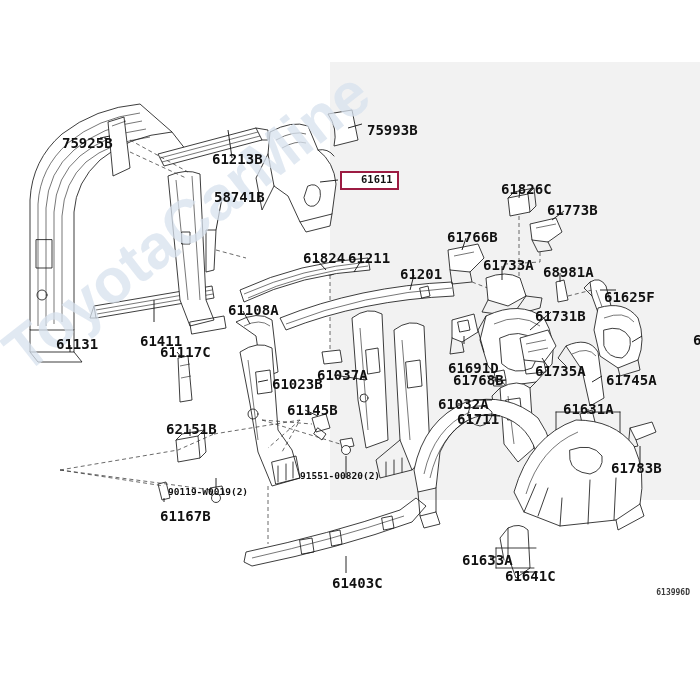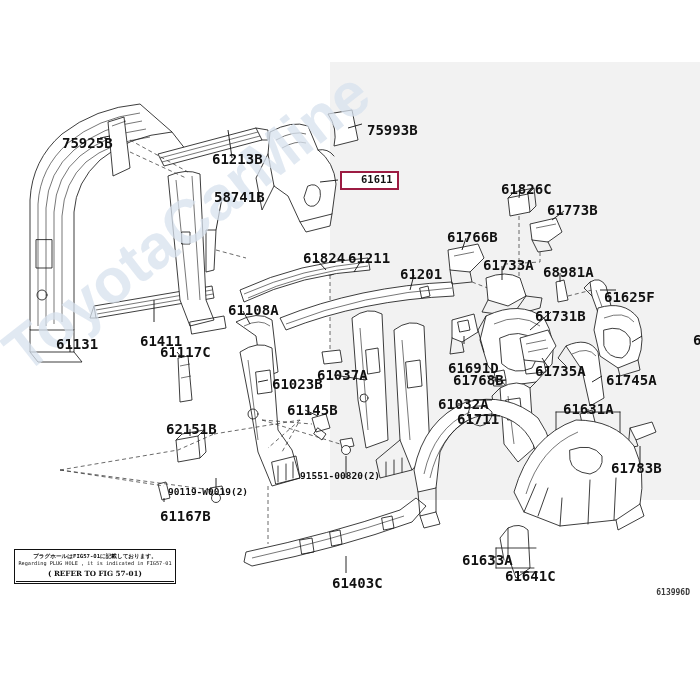--- a/index.html
+++ b/index.html
@@ -375,22 +375,16 @@
       <div class="lbl" style="left: 166px; top: 422px;">62151B</div>
       <div class="lbl" style="left: 611px; top: 461px;">61783B</div>
       <div class="lbl sm" style="left: 300px; top: 471px;">91551-00820(2)</div>
       <div class="lbl sm" style="left: 168px; top: 487px;">90119-W0019(2)</div>
       <div class="lbl" style="left: 160px; top: 509px;">61167B</div>
       <div class="lbl" style="left: 462px; top: 553px;">61633A</div>
       <div class="lbl" style="left: 505px; top: 569px;">61641C</div>
       <div class="lbl" style="left: 332px; top: 576px;">61403C</div>
     </div>
 
-  <div id="notebox">
-    <div class="n1">プラグホールはFIG57-01に記載しております。</div>
-    <div class="n2">Regarding PLUG HOLE , it is indicated in FIG57-01</div>
-    <div class="n3">( REFER TO FIG 57-01)</div>
-    <div class="rule"></div>
-  </div>
 
   <div id="diagid">613996D</div>
 
 </div>
 
 </body></html>

